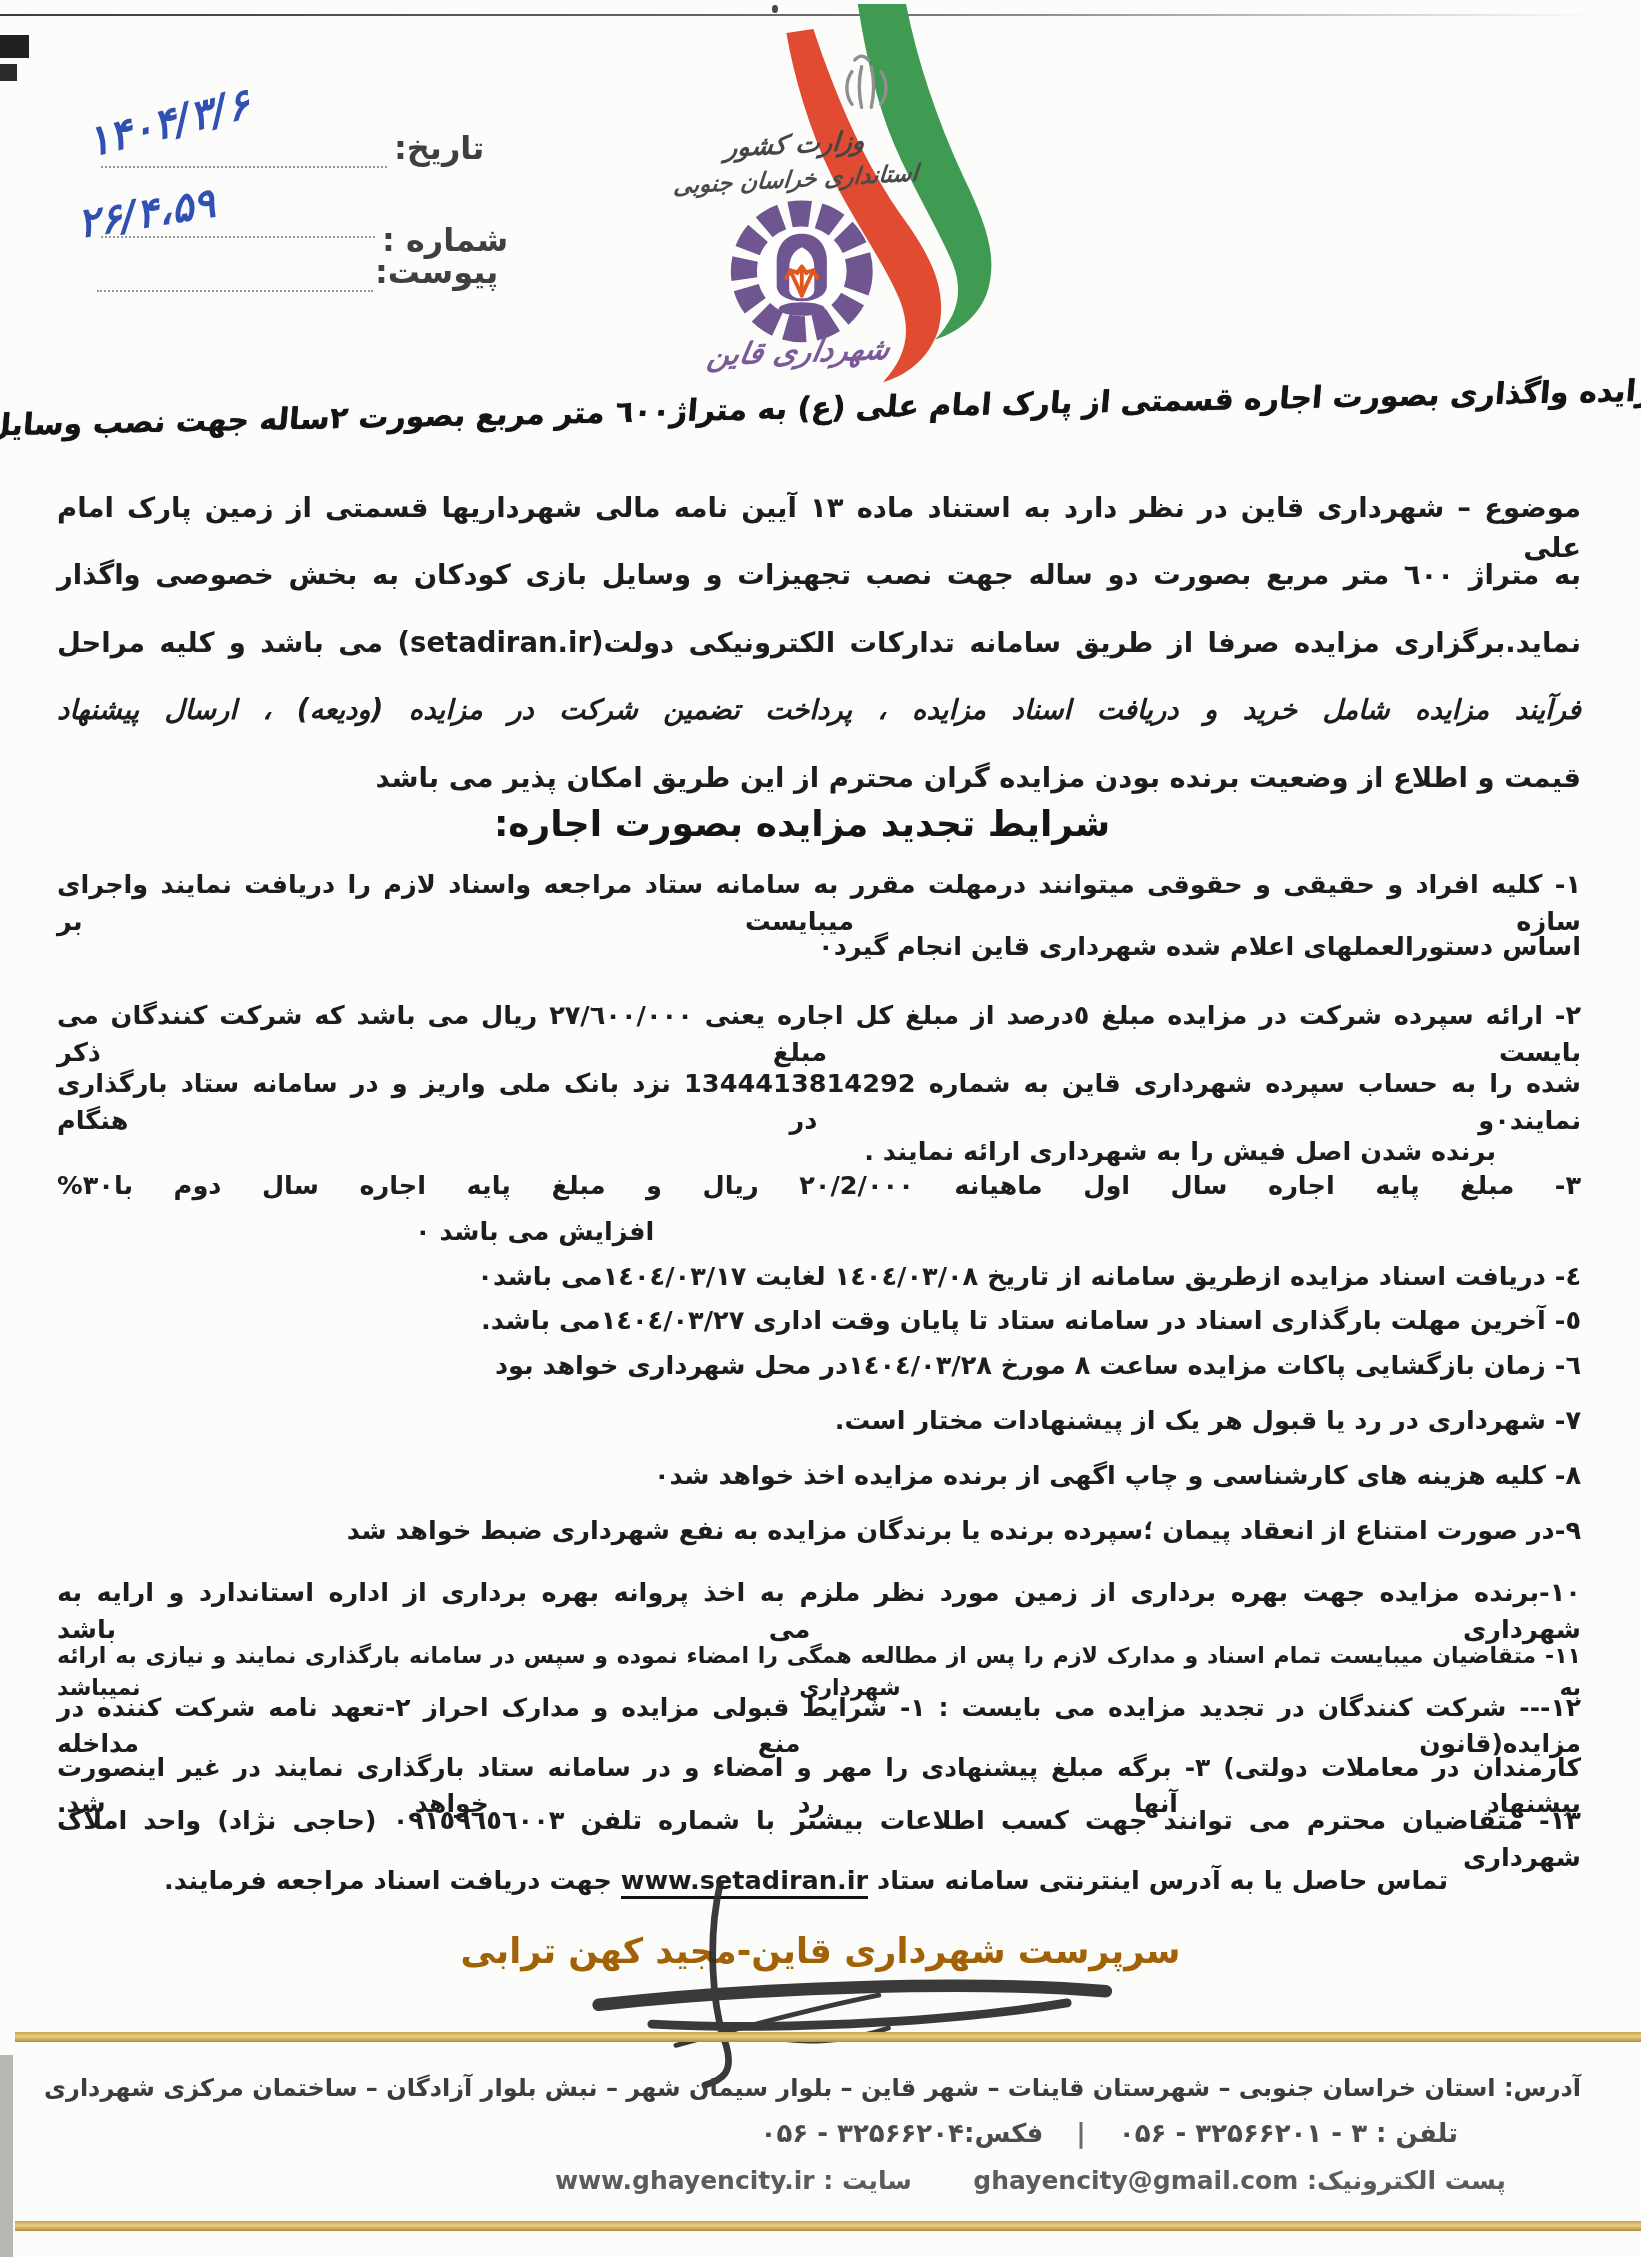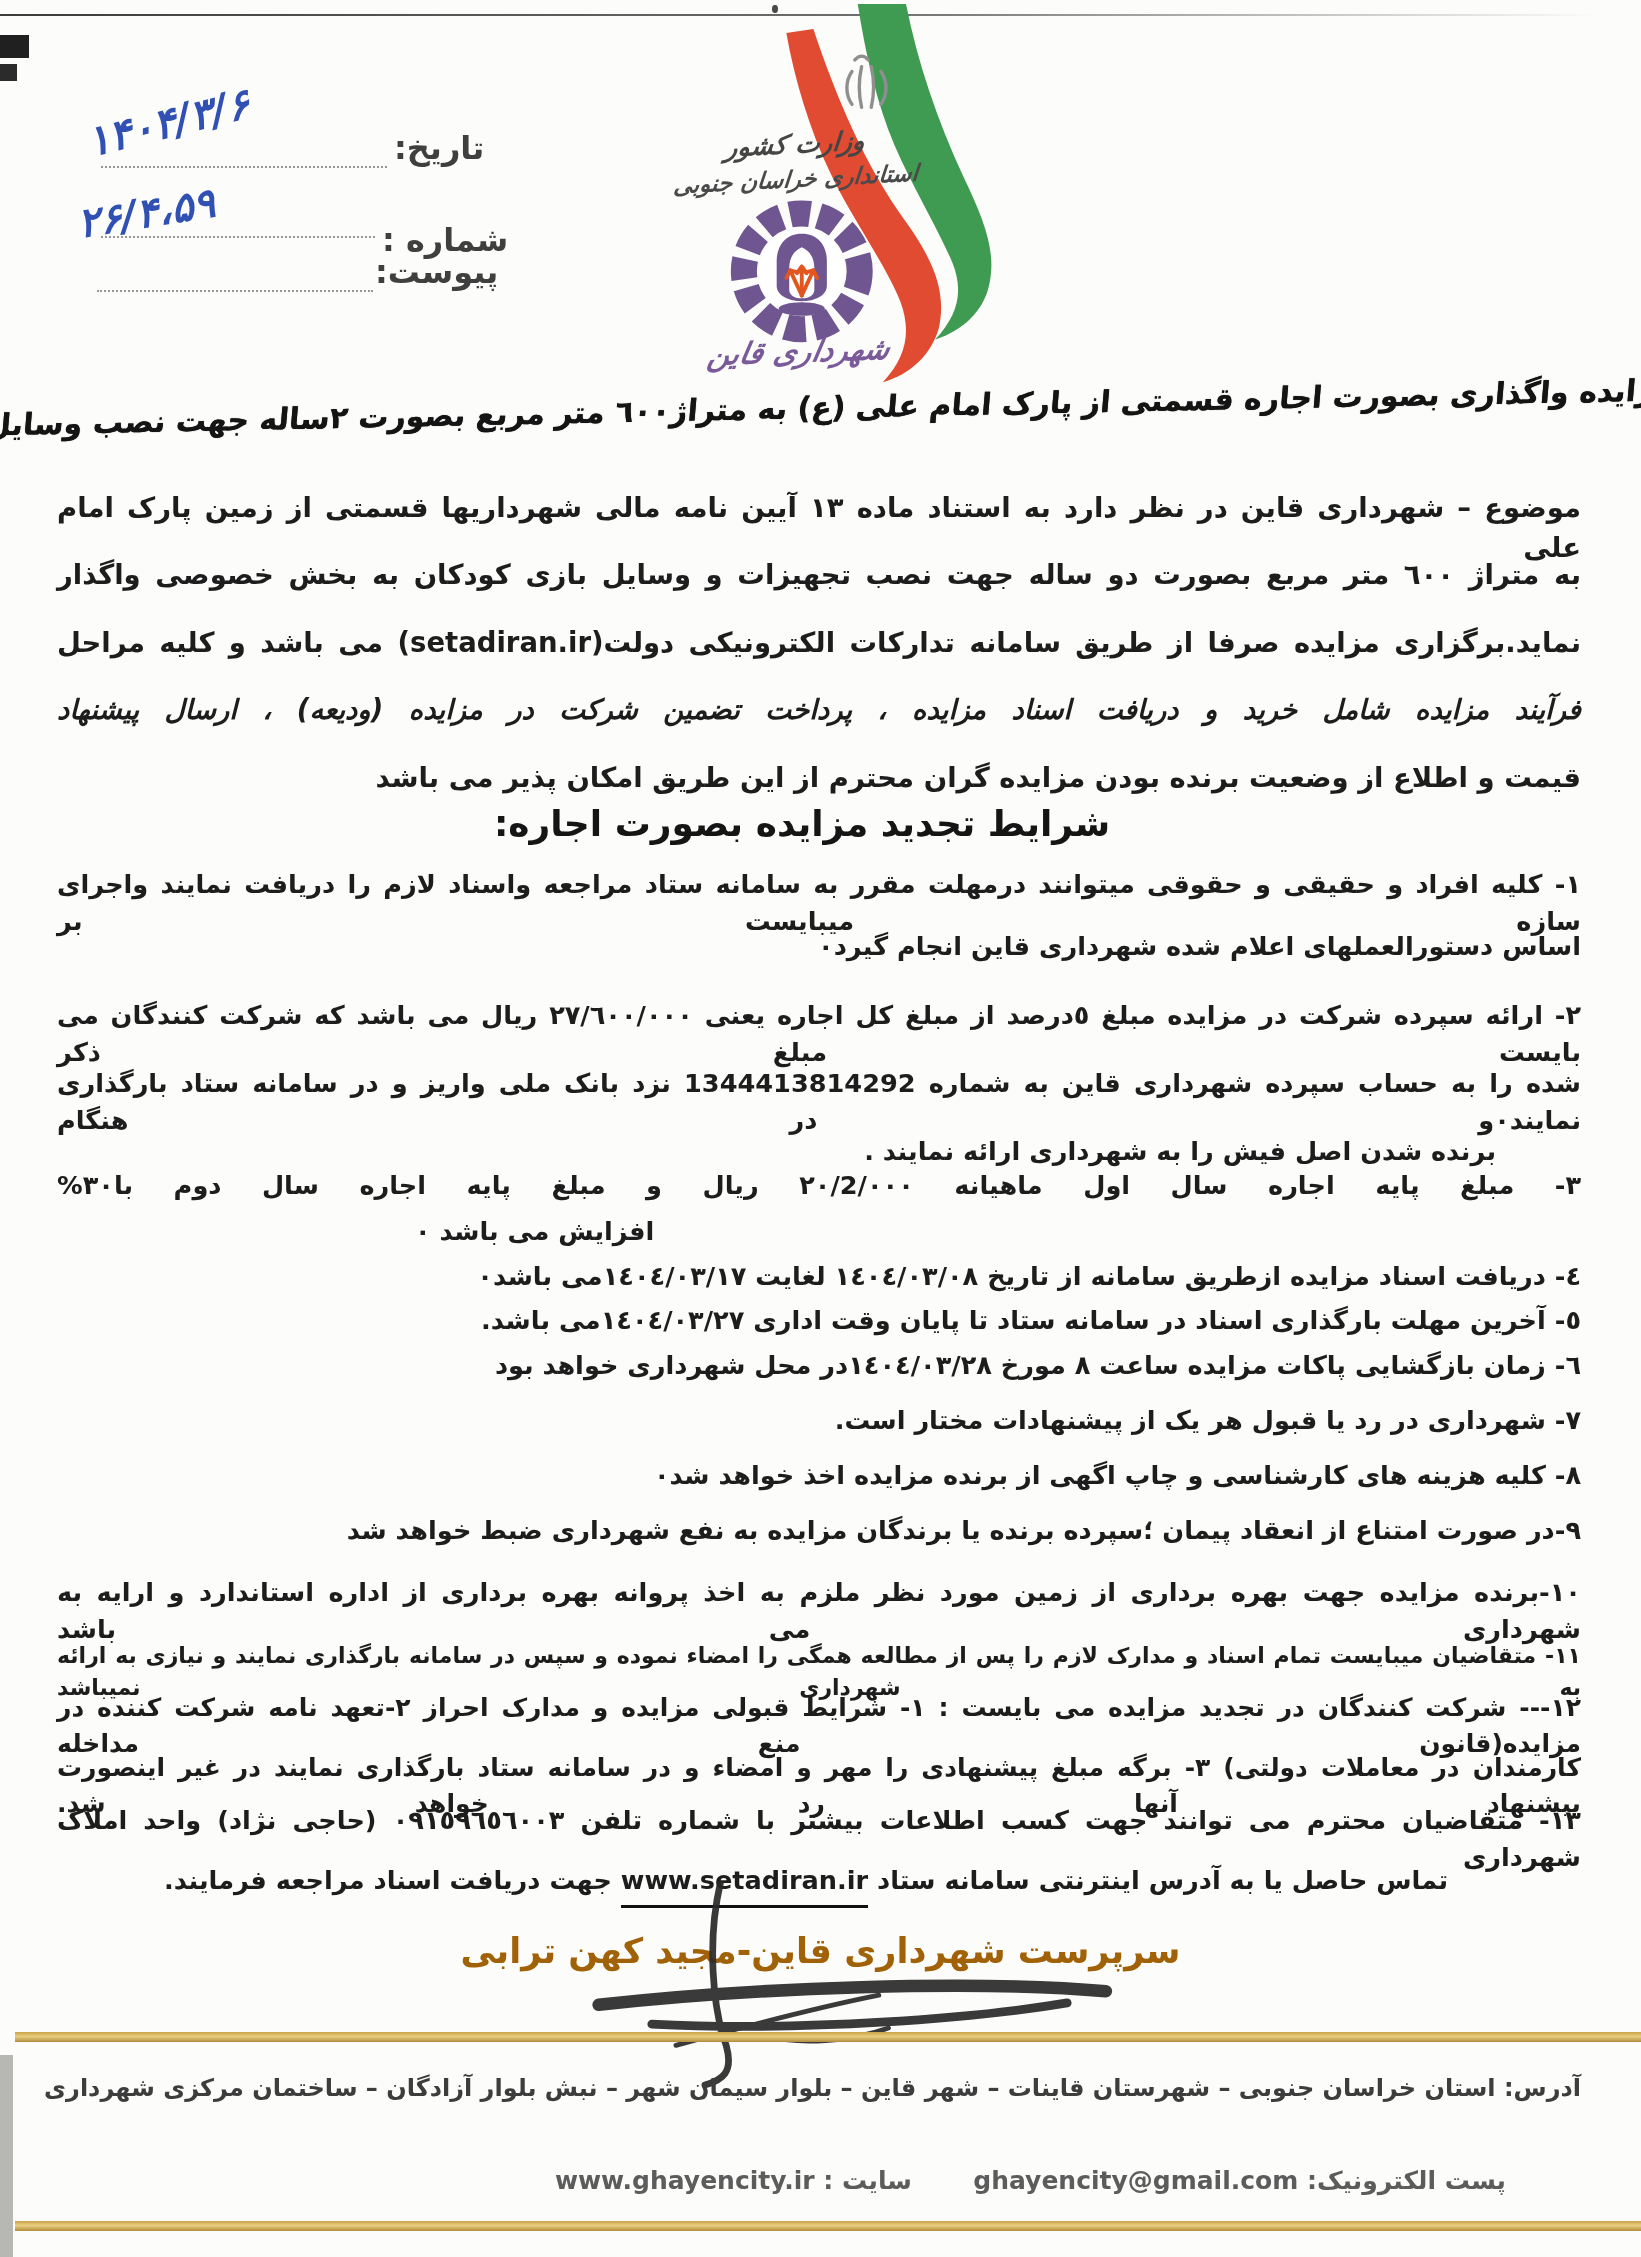--- a/index.html
+++ b/index.html
@@ -37,21 +37,21 @@
   .line{position:absolute;right:60px;width:1524px;direction:rtl;text-align:right;
     white-space:nowrap;font-weight:700;color:#1d1d1d;line-height:1.45;}
   .just{white-space:normal;text-align:justify;text-align-last:justify;}
   .fs-sub{font-size:27.5px;}
   .fs-item{font-size:25.6px;}
   .fs-small{font-size:22px;font-weight:600;}
   .fs-12{font-size:25px;}
   .heading{position:absolute;top:803px;left:50%;transform:translateX(-53%);
     font-size:36px;font-weight:800;direction:rtl;white-space:nowrap;color:#151515;text-align:right;}
   .ltr{direction:ltr;unicode-bidi:isolate;}
-  .link{font-weight:800;border-bottom:3.9px solid #111;padding-bottom:10px;}
+  .link{font-weight:800;border-bottom:3.9px solid #111;padding-bottom:1px;}
   .tail{right:auto;left:415px;width:auto;text-align:center;}
   
   .sig-text{position:absolute;top:1931px;left:50%;transform:translateX(-50%);
     font-size:35px;font-weight:800;direction:rtl;white-space:nowrap;color:#a16207;}
   .sig-svg{position:absolute;left:560px;top:1881px;}
   
   .gold{position:absolute;left:15.4px;right:0;height:9.7px;
     background:linear-gradient(to bottom,#caa24a,#e9ce80 45%,#b08c3c);}
   .gold1{top:2032px;}
   .gold2{top:2221px;}
@@ -153,20 +153,23 @@
       <path d="M120,170 C200,148 280,128 330,118" stroke-width="5"></path>
       <path d="M166,2 C152,62 158,132 172,170 C180,198 168,206 150,211" stroke-width="7"></path>
       <path d="M210,160 C250,170 300,166 340,152" stroke-width="5"></path>
     </g>
   </svg>
 
   <div class="gold gold1"></div>
 
   <div class="foot foot-address">آدرس: استان خراسان جنوبی – شهرستان قاینات – شهر قاین – بلوار سیمان شهر – نبش بلوار آزادگان – ساختمان مرکزی شهرداری</div>
 
+  <div class="foot foot-phone">
+    <span>تلفن : </span><span class="ltr">۰۵۶ - ۳۲۵۶۶۲۰۱ - ۳</span><span class="divider">|</span><span>فکس:</span><span class="ltr">۰۵۶ - ۳۲۵۶۶۲۰۴</span>
+  </div>
 
   <div class="foot foot-email">
     <span>پست الکترونیک:</span>
     <span class="ltr">ghayencity@gmail.com</span>
     <span class="foot-gap"></span>
     <span>سایت : </span>
     <span class="ltr">www.ghayencity.ir</span>
   </div>
 
   <div class="gold gold2"></div>

